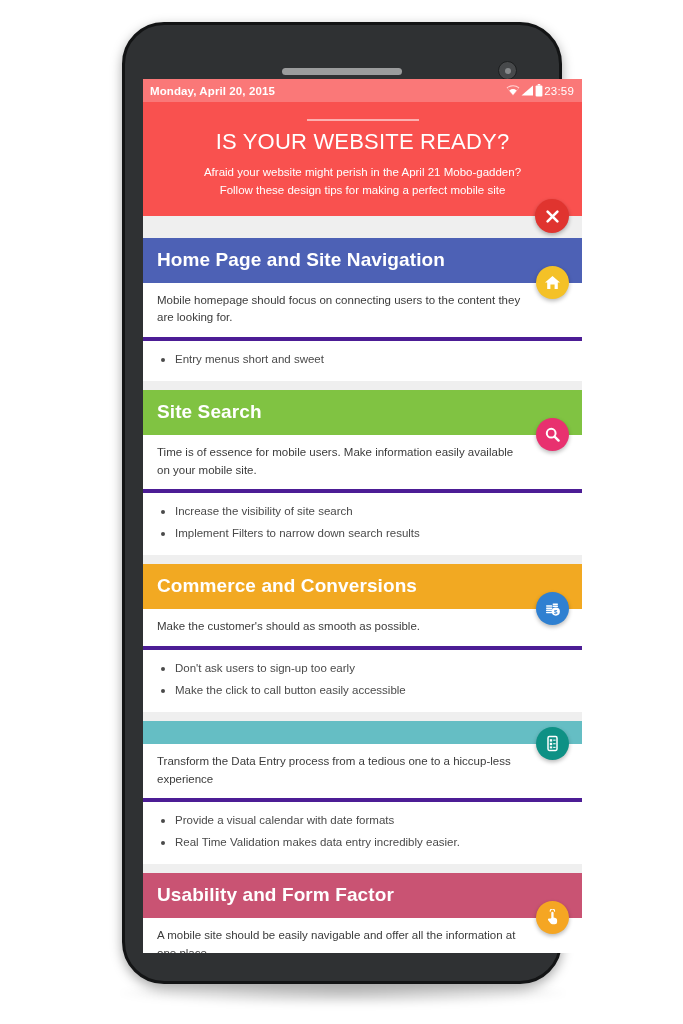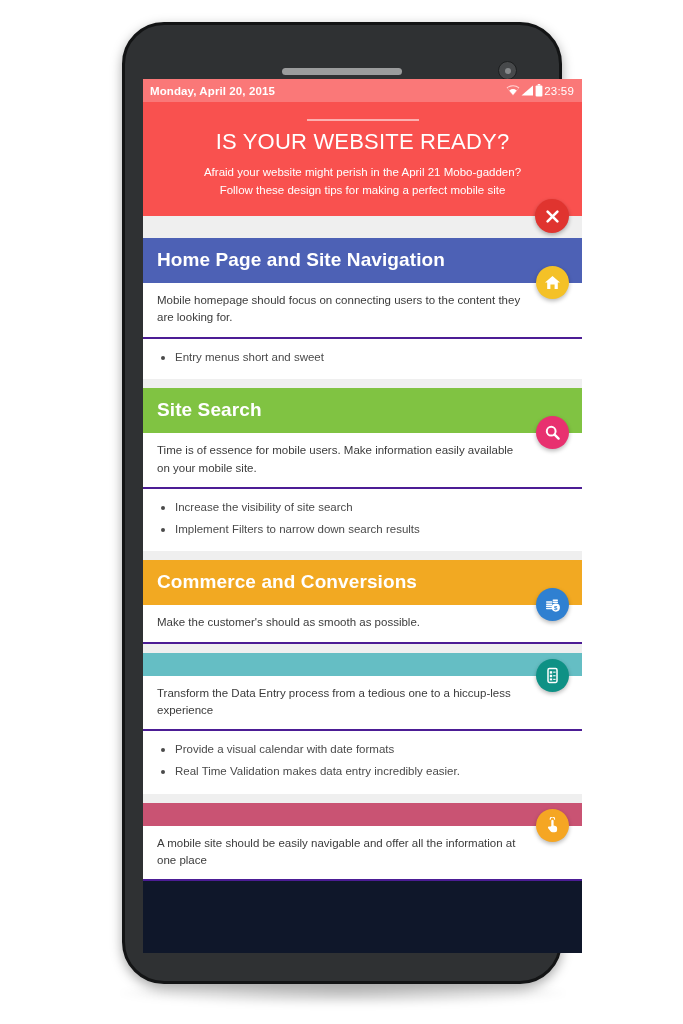--- a/index.html
+++ b/index.html
@@ -79,21 +79,21 @@
     background: #9b9c9d;
   }
 
   
   .screen {
     position: absolute;
     left: 18px;
     top: 54px;
     width: 439px;
     height: 874px;
-    background: #0f172a;
+    background: #f9a8d4;
     overflow: hidden;
   }
 
   
   .status-bar {
     height: 23px;
     background: #fa7878;
     display: flex;
     align-items: center;
     justify-content: space-between;
@@ -230,21 +230,21 @@
     justify-content: center;
     box-shadow: 0 2px 4px rgba(0,0,0,0.28);
     z-index: 4;
     cursor: pointer;
   }
   .card-body {
     padding: 9px 14px 10px 14px;
     font-size: 11.5px;
     line-height: 1.5;
     color: #3b3b3b;
-    border-bottom: 2px solid #4c1d95;
+    border-bottom: 4px solid #4c1d95;
     padding-right: 54px;
   }
   .card-points {
     padding: 8px 14px 11px 18px;
     list-style: none;
   }
   .card-points li {
     font-size: 11.5px;
     line-height: 1.55;
     color: #4a4a4a;
@@ -353,20 +353,24 @@
               <rect x="2" y="9.6" width="6.4" height="1.5" rx="0.7" fill="#ffffff"></rect>
               <rect x="2" y="11.8" width="6.4" height="1.5" rx="0.7" fill="#ffffff"></rect>
               <rect x="8.6" y="3.4" width="5.4" height="1.5" rx="0.7" fill="#ffffff"></rect>
               <rect x="8.6" y="5.6" width="5.4" height="1.5" rx="0.7" fill="#ffffff"></rect>
               <circle cx="11.8" cy="11.6" r="4.1" fill="#ffffff"></circle>
               <text x="11.8" y="14.1" font-size="6.2" font-family="'Liberation Sans', sans-serif" font-weight="bold" fill="#2f80d1" text-anchor="middle">$</text>
             </svg>
           </div>
         </div>
         <div class="card-body">Make the customer's should as smooth as possible.</div>
+        <ul class="card-points">
+          <li>Don't ask users to sign-up too early</li>
+          <li>Make the click to call button easily accessible</li>
+        </ul>
       </div>
 
       <div class="card">
         <div class="card-head" style="background:#65bec4;">
           <div class="card-fab" style="background:#0e9185;">
             <svg width="17" height="17" viewBox="0 0 17 17">
               <rect x="4" y="1.6" width="9" height="13.8" rx="1.4" fill="none" stroke="#ffffff" stroke-width="1.5"></rect>
               <rect x="5.8" y="4.2" width="2.4" height="2.4" fill="#ffffff"></rect>
               <rect x="9.2" y="4.6" width="2.4" height="1.1" fill="#ffffff"></rect>
               <rect x="5.8" y="7.8" width="2.4" height="2.4" fill="#ffffff"></rect>
@@ -378,20 +382,21 @@
         </div>
         <div class="card-body">Transform the Data Entry process from a tedious one to a hiccup-less experience</div>
         <ul class="card-points">
           <li>Provide a visual calendar with date formats</li>
           <li>Real Time Validation makes data entry incredibly easier.</li>
         </ul>
       </div>
 
       <div class="card">
         <div class="card-head" style="background:#c95373;">
+          <div class="card-title">Usability and Form Factor</div>
           <div class="card-fab" style="background:#f5a623;">
             <svg width="17" height="17" viewBox="0 0 17 17">
               <path d="M6.2 2.2 A2.2 2.2 0 0 1 10.6 2.2" fill="none" stroke="#ffffff" stroke-width="1.1" stroke-linecap="round"></path>
               <path d="M7.3 9.1 L7.3 4.0 A1.15 1.15 0 0 1 9.6 4.0 L9.6 8.6
                        L11.4 8.9 A2.0 2.0 0 0 1 13.1 11.0 L13.1 13.1
                        A2.2 2.2 0 0 1 10.9 15.3 L8.6 15.3
                        A2.6 2.6 0 0 1 6.5 14.2 L4.2 11.2
                        A1.1 1.1 0 0 1 5.9 9.8 Z" fill="#ffffff"></path>
             </svg>
           </div>

